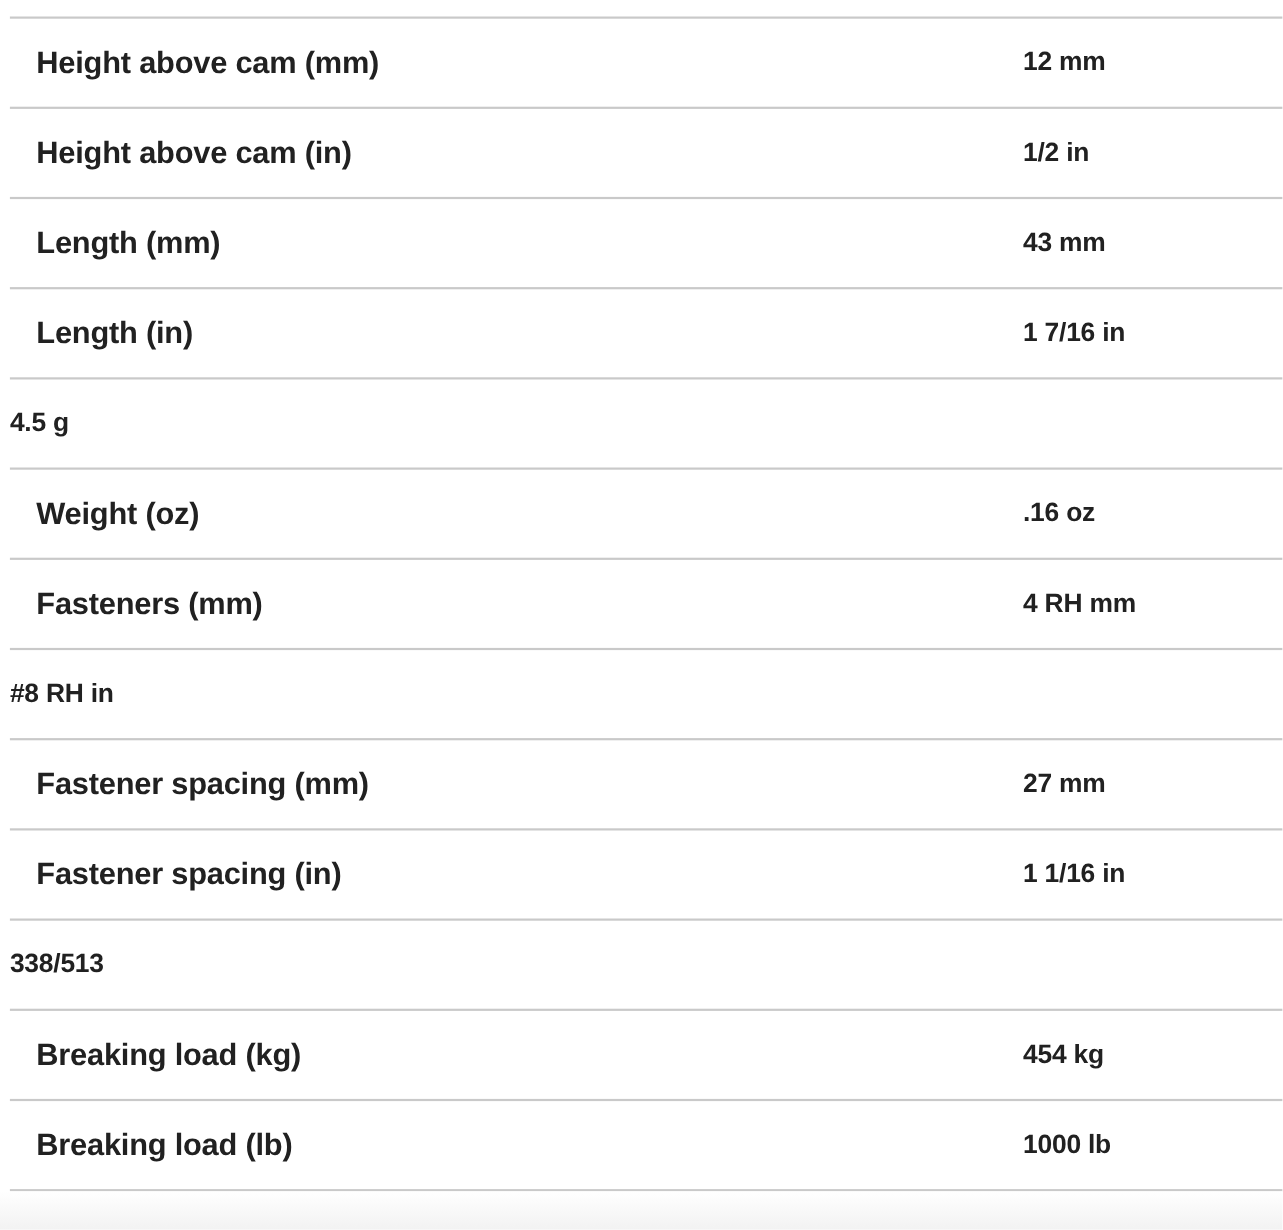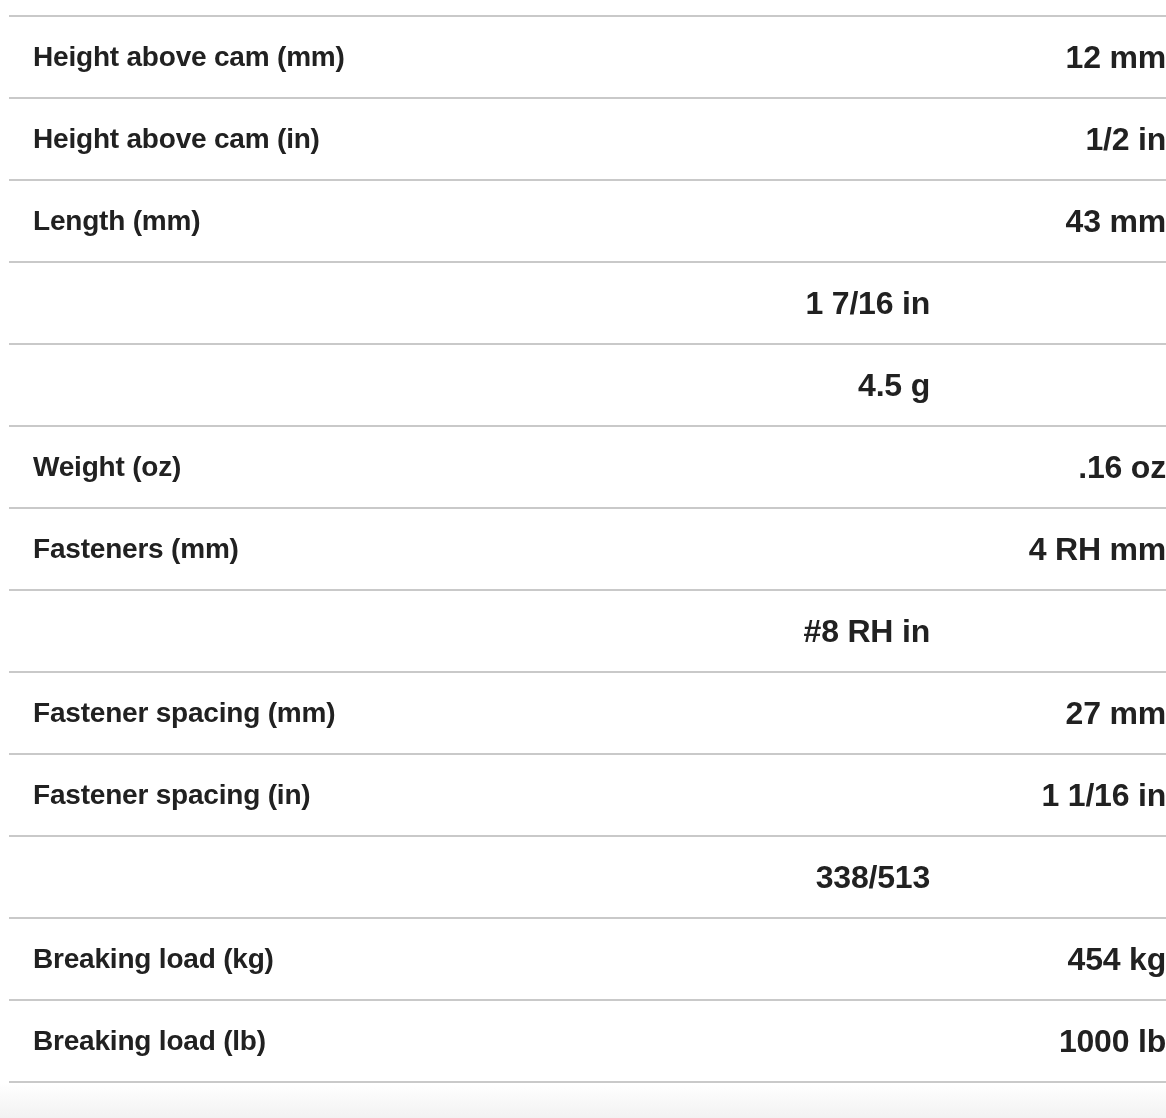--- a/index.html
+++ b/index.html
@@ -24,26 +24,26 @@
   }
   .spec-label {
     padding-left: 24px;
     font-size: 28px;
     font-weight: 700;
     color: #212121;
     letter-spacing: -0.2px;
     white-space: nowrap;
   }
   .spec-value {
-    font-size: 32px;
+    font-size: 24px;
     font-weight: 700;
     color: #212121;
     letter-spacing: -0.2px;
     white-space: nowrap;
-    text-align: right;
+    text-align: left;
   }
   .table-bottom-border {
     height: 2px;
     margin-left: 9px;
     background: #c9c9c9;
   }
   .footer-strip {
     height: 35px;
     width: 1166px;
     background: linear-gradient(to bottom, #ffffff 0%, #f2f2f2 100%);
@@ -64,20 +64,21 @@
       <div class="spec-label">Height above cam (in)</div>
       <div class="spec-value">1/2 in</div>
     </div>
 
     <div class="spec-row">
       <div class="spec-label">Length (mm)</div>
       <div class="spec-value">43 mm</div>
     </div>
 
     <div class="spec-row">
+      <div class="spec-label">Length (in)</div>
       <div class="spec-value">1 7/16 in</div>
     </div>
 
     <div class="spec-row">
       <div class="spec-value">4.5 g</div>
     </div>
 
     <div class="spec-row">
       <div class="spec-label">Weight (oz)</div>
       <div class="spec-value">.16 oz</div>

